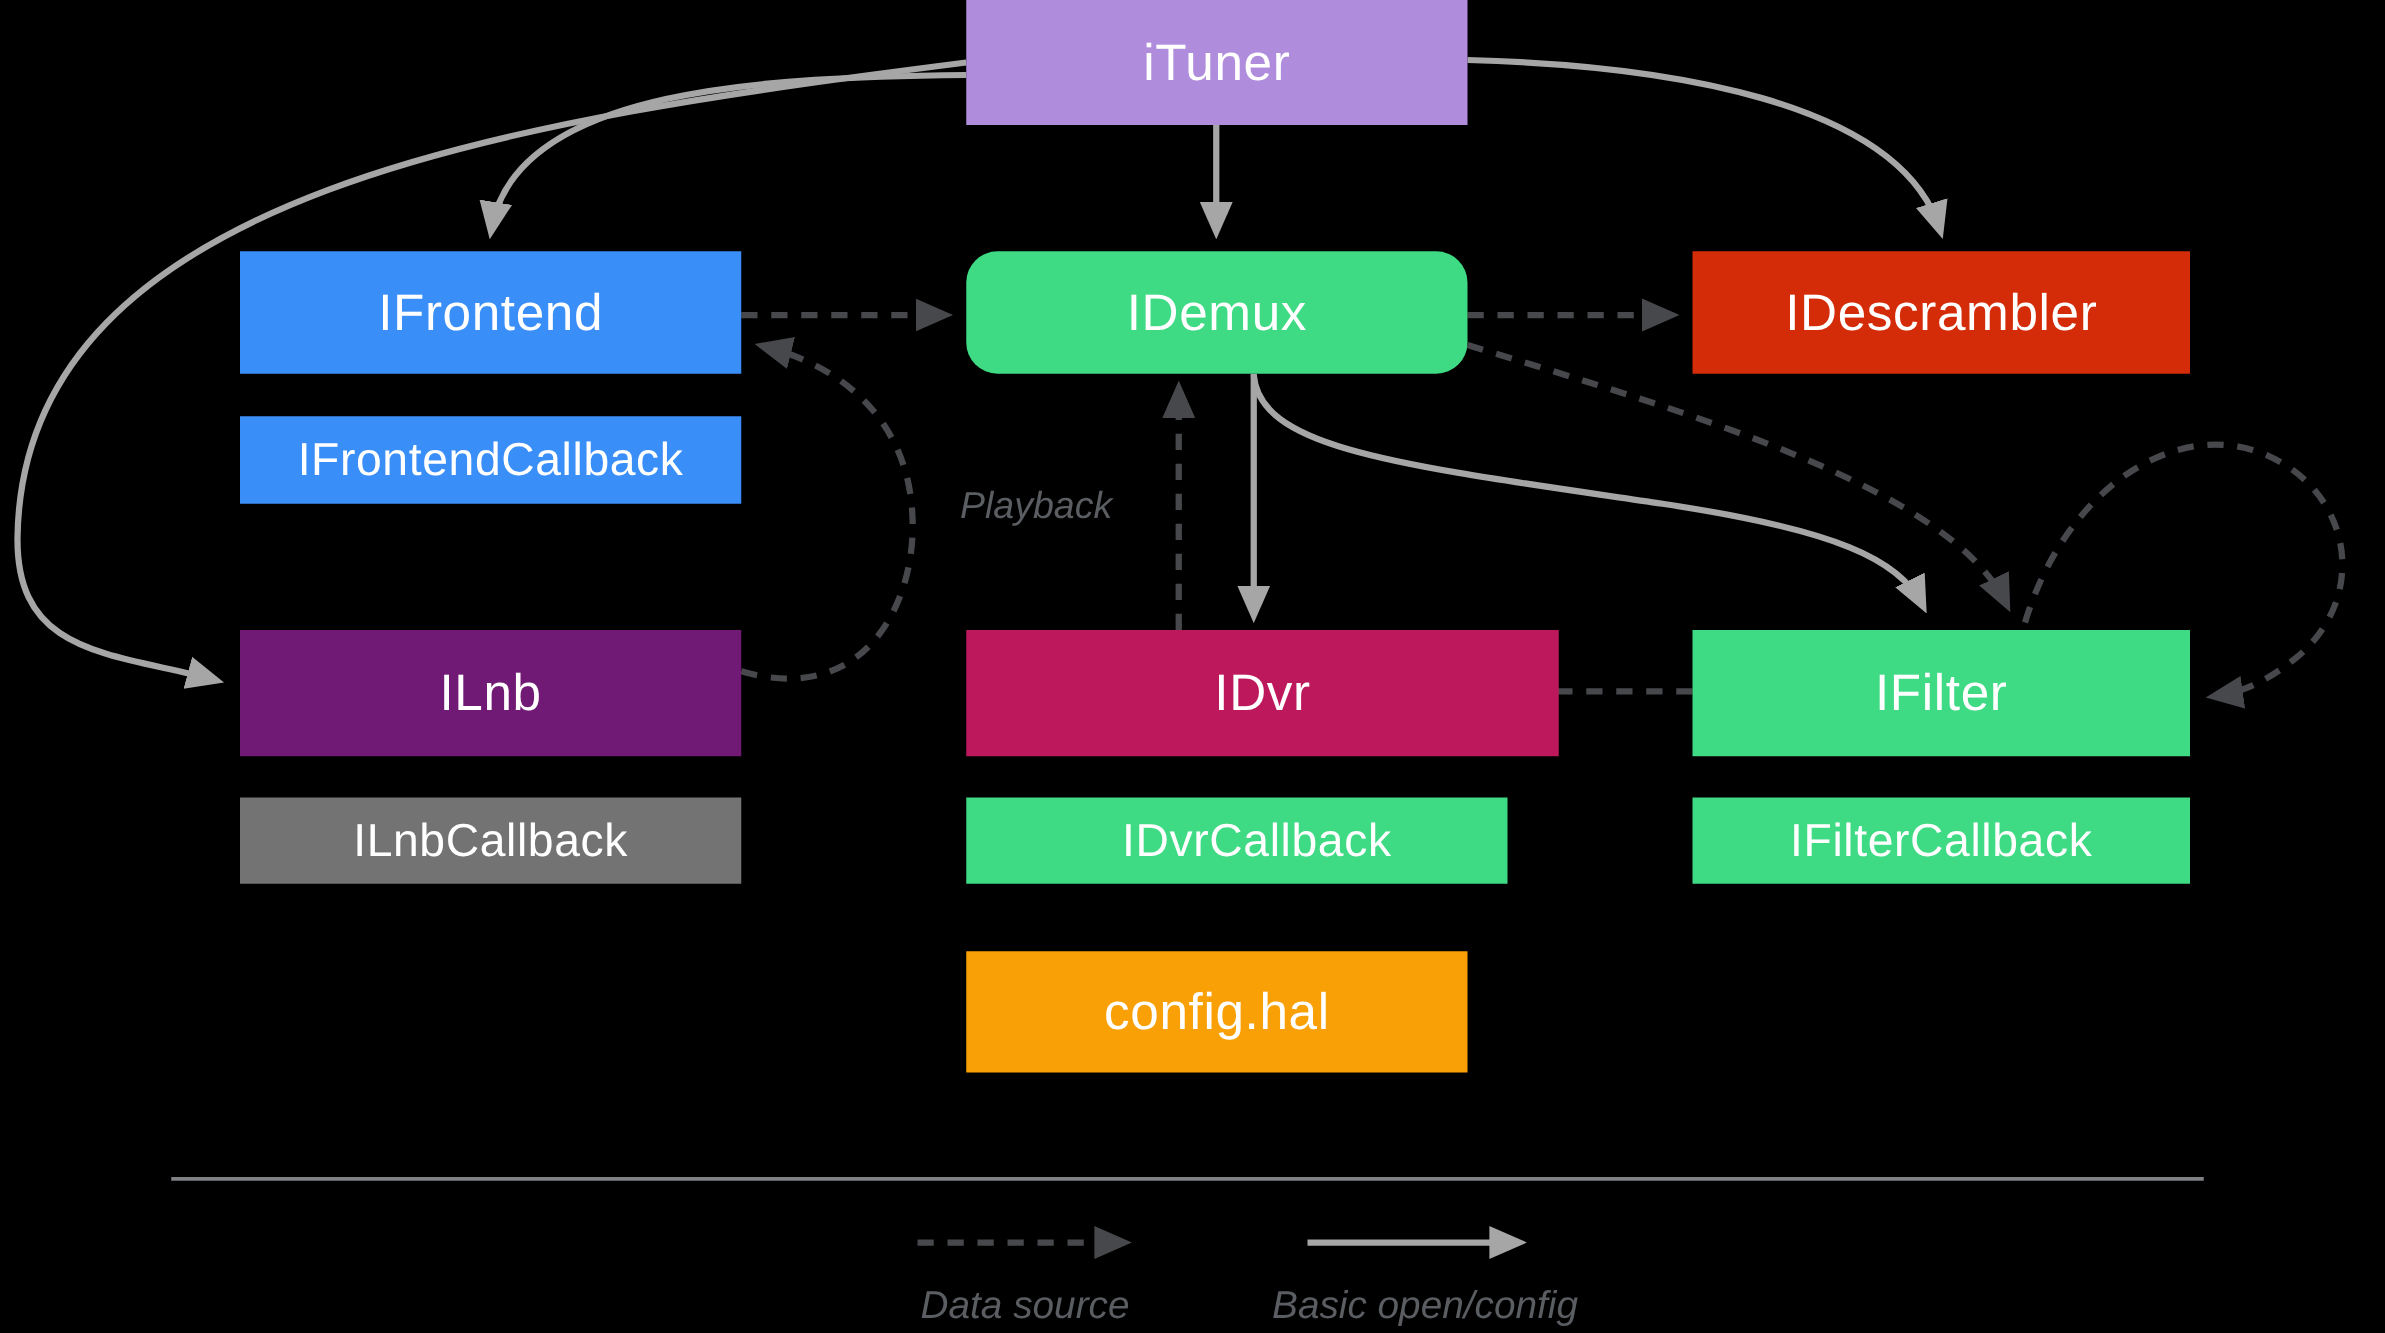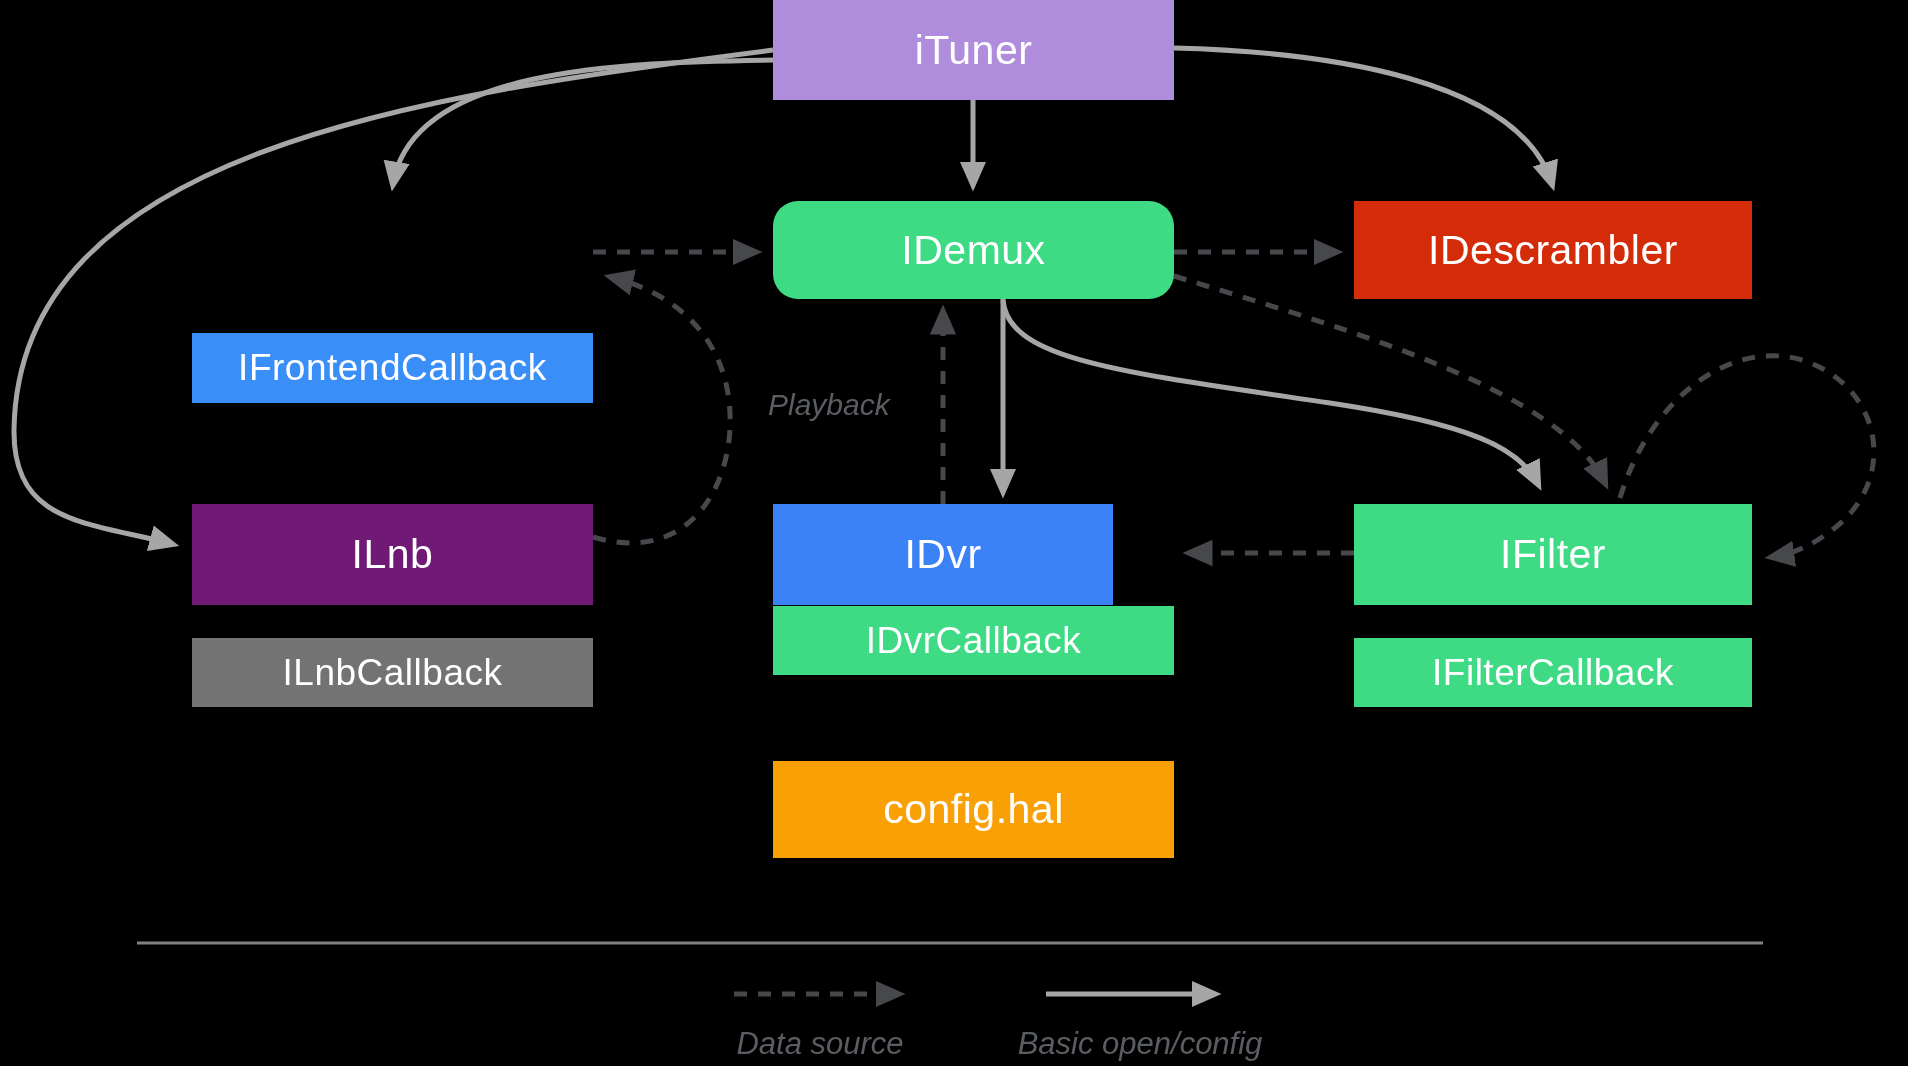--- a/index.html
+++ b/index.html
@@ -70,32 +70,33 @@
     <path class="arrow-dash" marker-end="url(#mDash)" d="M 1620 498 C 1652 392 1738 336 1808 362 C 1882 390 1897 478 1836 527 C 1812 546 1793 554 1772 557"></path>
 
     <line class="divider-line" x1="137" y1="943" x2="1763" y2="943"></line>
 
     <path class="arrow-dash" marker-end="url(#mDash)" d="M 734 994 L 898 994"></path>
     <path class="arrow-solid" marker-end="url(#mSolid)" d="M 1046 994 L 1214 994"></path>
   </svg>
 
   <div class="node" style="left: 773px; top: 0px; width: 401px; height: 100px; background: rgb(176, 140, 220);">iTuner</div>
 
+  <div class="node" style="left: 192px; top: 201px; width: 401px; height: 98px; background: rgb(58, 142, 248);">IFrontend</div>
 
   <div class="node cb" style="left: 192px; top: 333px; width: 401px; height: 70px; background: rgb(58, 142, 248);">IFrontendCallback</div>
 
   <div class="node" style="left: 192px; top: 504px; width: 401px; height: 101px; background: #701a75;">ILnb</div>
 
   <div class="node cb" style="left: 192px; top: 638px; width: 401px; height: 69px; background: #737373;">ILnbCallback</div>
 
   <div class="node" style="left: 773px; top: 201px; width: 401px; height: 98px; background: rgb(62, 218, 132); border-radius: 25px;">IDemux</div>
 
-  <div class="node" style="left: 773px; top: 504px; width: 340px; height: 101px; background: #3b82f6;">IDvr</div>
+  <div class="node" style="left: 773px; top: 504px; width: 474px; height: 101px; background: #be185d;">IDvr</div>
 
-  <div class="node cb" style="left: 773px; top: 606px; width: 401px; height: 69px; background: rgb(62, 218, 132);">IDvrCallback</div>
+  <div class="node cb" style="left: 773px; top: 638px; width: 401px; height: 69px; background: rgb(62, 218, 132); padding-left: 32px;">IDvrCallback</div>
 
   <div class="node" style="left: 773px; top: 761px; width: 401px; height: 97px; background: rgb(249, 160, 6);">config.hal</div>
 
   <div class="node" style="left: 1354px; top: 201px; width: 398px; height: 98px; background: rgb(212, 44, 8);">IDescrambler</div>
 
   <div class="node" style="left: 1354px; top: 504px; width: 398px; height: 101px; background: rgb(62, 218, 132);">IFilter</div>
 
   <div class="node cb" style="left: 1354px; top: 638px; width: 398px; height: 69px; background: rgb(62, 218, 132);">IFilterCallback</div>
 
   <div class="floating-label" style="left:768px;top:388px">Playback</div>

